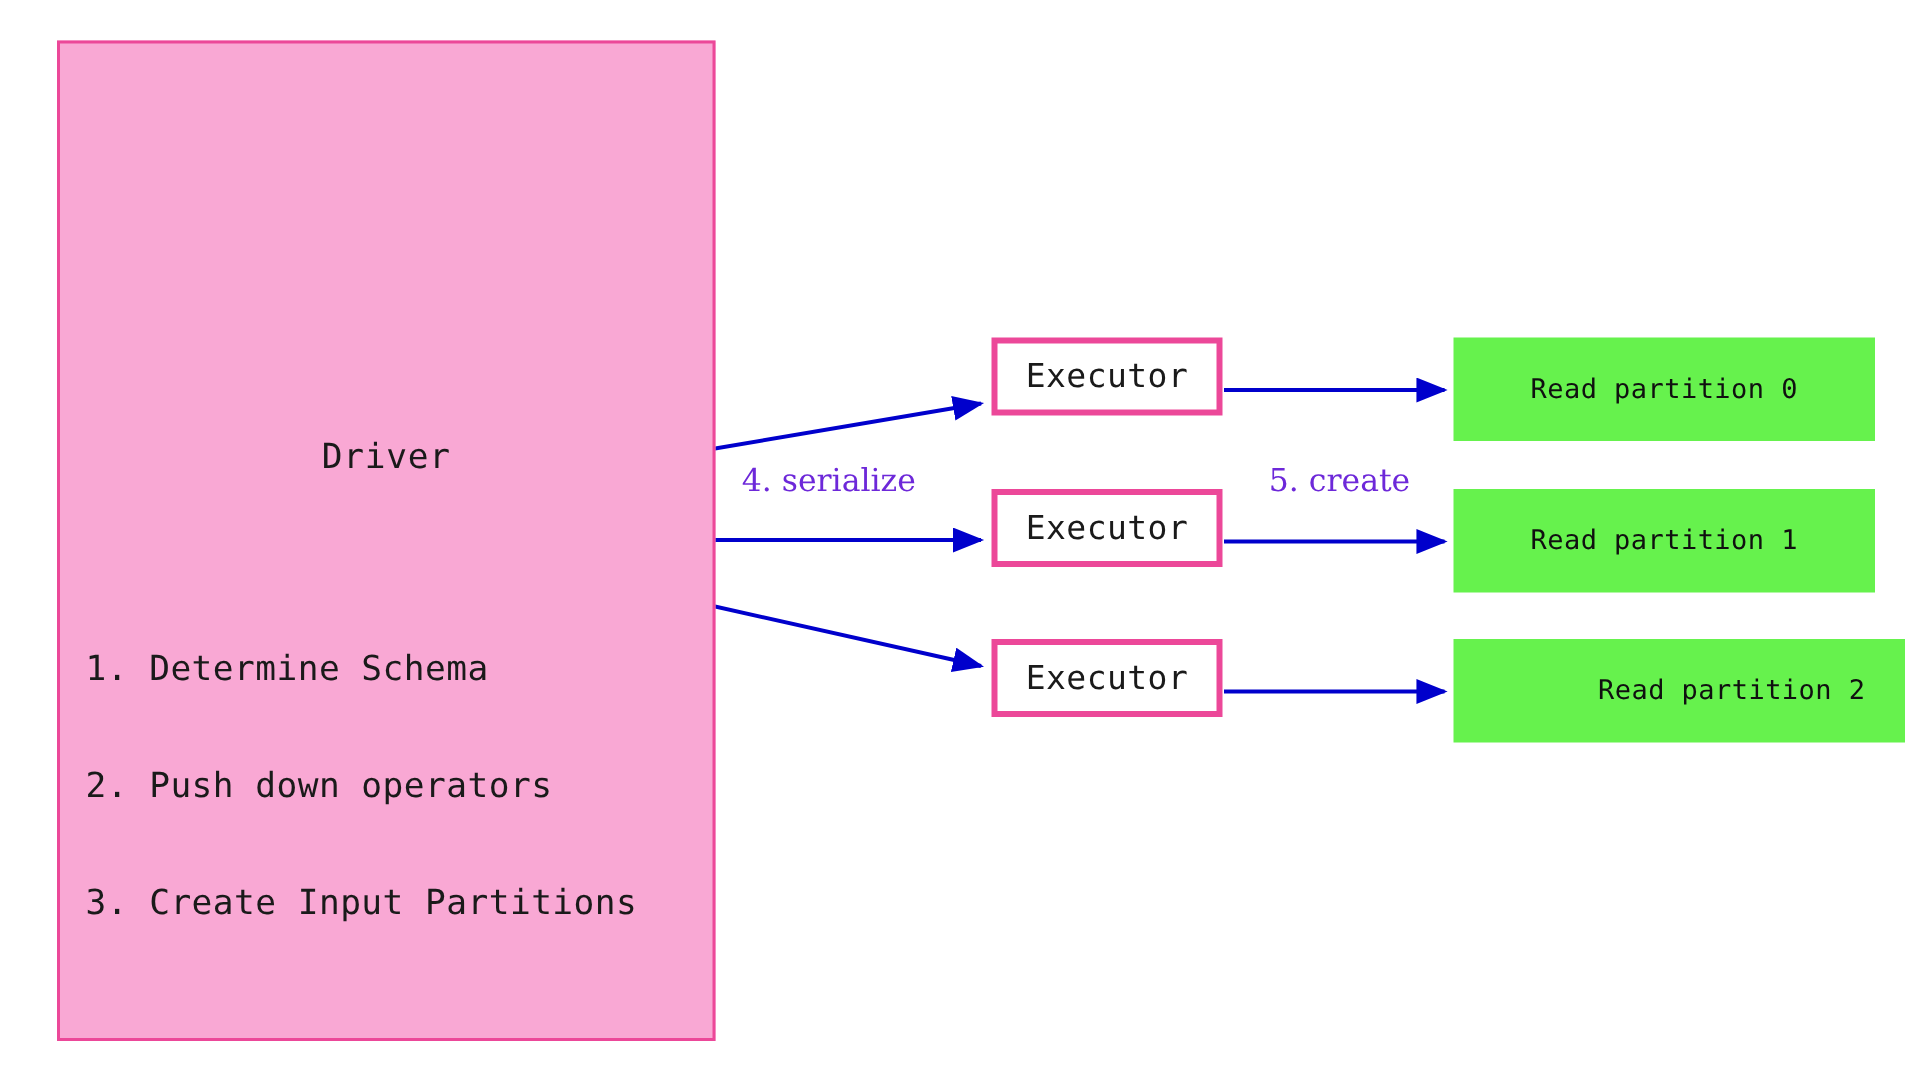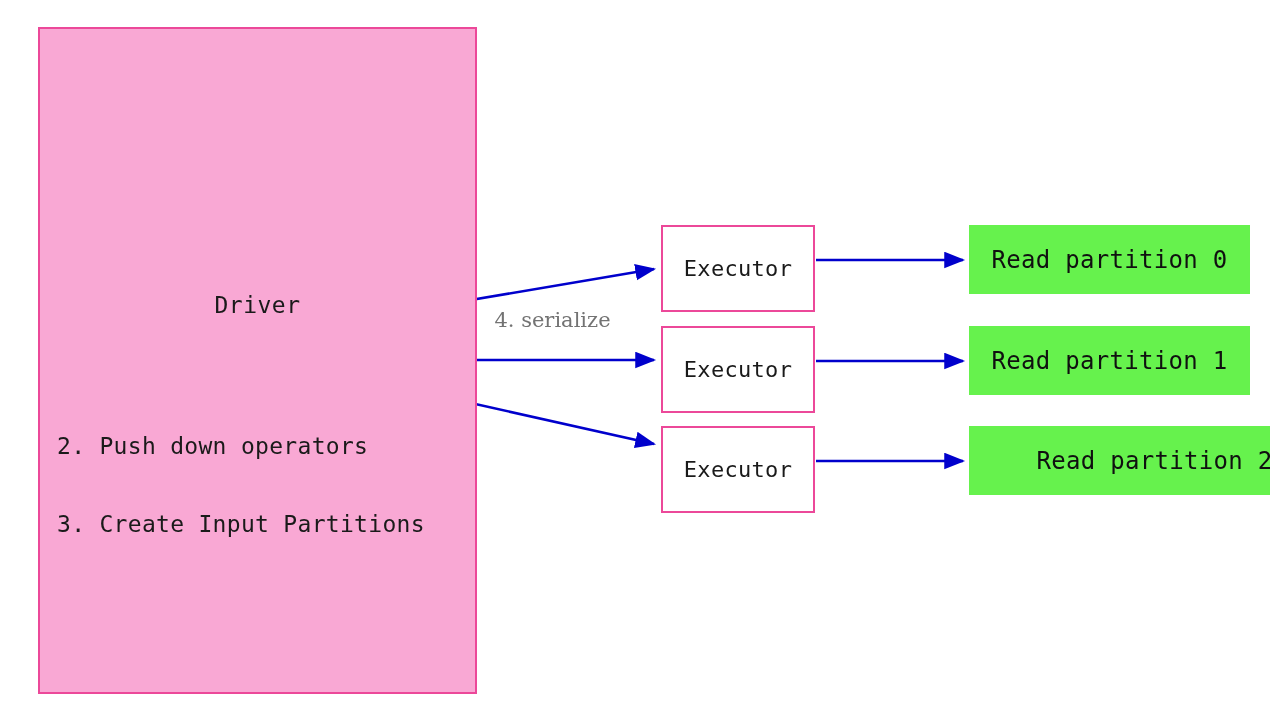--- a/index.html
+++ b/index.html
@@ -57,23 +57,23 @@
     color: #1a1a1a;
     white-space: pre;
     letter-spacing: 0.3px;
   }
   .driver-steps div { height: 26px; }
 
   
   .executor-box {
     position: absolute;
     width: 154px;
-    height: 87px;
+    height: 52px;
     box-sizing: border-box;
-    border: 2px solid #ec4899;
+    border: 4px solid #ec4899;
     background: #ffffff;
     display: flex;
     align-items: center;
     justify-content: center;
   }
   .executor-label {
     font-family: "DejaVu Sans Mono", "Liberation Mono", monospace;
     font-size: 22px;
     color: #1a1a1a;
     letter-spacing: 0.3px;
@@ -87,35 +87,35 @@
     position: absolute;
     width: 281px;
     height: 69px;
     background: #66f24d;
     display: flex;
     align-items: center;
     justify-content: center;
   }
   .partition-label {
     font-family: "DejaVu Sans Mono", "Liberation Mono", monospace;
-    font-size: 24px;
+    font-size: 18px;
     color: #101010;
     letter-spacing: 0.3px;
     text-align: center;
   }
   .part-1 { left: 969px; top: 225px; }
   .part-2 { left: 969px; top: 326px; }
   .part-3 { left: 969px; top: 426px; padding-left: 45px; }
 
   
   .edge-label {
     position: absolute;
     font-family: "DejaVu Serif", "Liberation Serif", serif;
     font-size: 21px;
-    color: #737373;
+    color: #6d28d9;
     text-align: center;
     line-height: 26px;
     white-space: nowrap;
   }
   .label-serialize {
     left: 455px;
     top: 307px;
     width: 195px;
   }
   .label-create-reader {
@@ -145,20 +145,21 @@
     <line x1="816" y1="260" x2="963" y2="260" stroke="#0000cc" stroke-width="2.6" marker-end="url(#arrowblue)"></line>
 
     <line x1="816" y1="361" x2="963" y2="361" stroke="#0000cc" stroke-width="2.6" marker-end="url(#arrowblue)"></line>
 
     <line x1="816" y1="461" x2="963" y2="461" stroke="#0000cc" stroke-width="2.6" marker-end="url(#arrowblue)"></line>
   </svg>
 
   <div class="driver-box">
     <div class="driver-title">Driver</div>
     <div class="driver-steps">
+      <div>1. Determine Schema</div>
       <div>2. Push down operators</div>
       <div>3. Create Input Partitions</div>
     </div>
   </div>
 
   <div class="executor-box exec-1">
     <span class="executor-label">Executor</span>
   </div>
   <div class="executor-box exec-2">
     <span class="executor-label">Executor</span>
@@ -175,15 +176,16 @@
   </div>
   <div class="partition-box part-3">
     <span class="partition-label">Read partition 2</span>
   </div>
 
   <div class="edge-label label-serialize">
     <div>4. serialize</div>
   </div>
 
   <div class="edge-label label-create-reader">
+    <div>5. create</div>
   </div>
 
 </div>
 
 </body></html>

